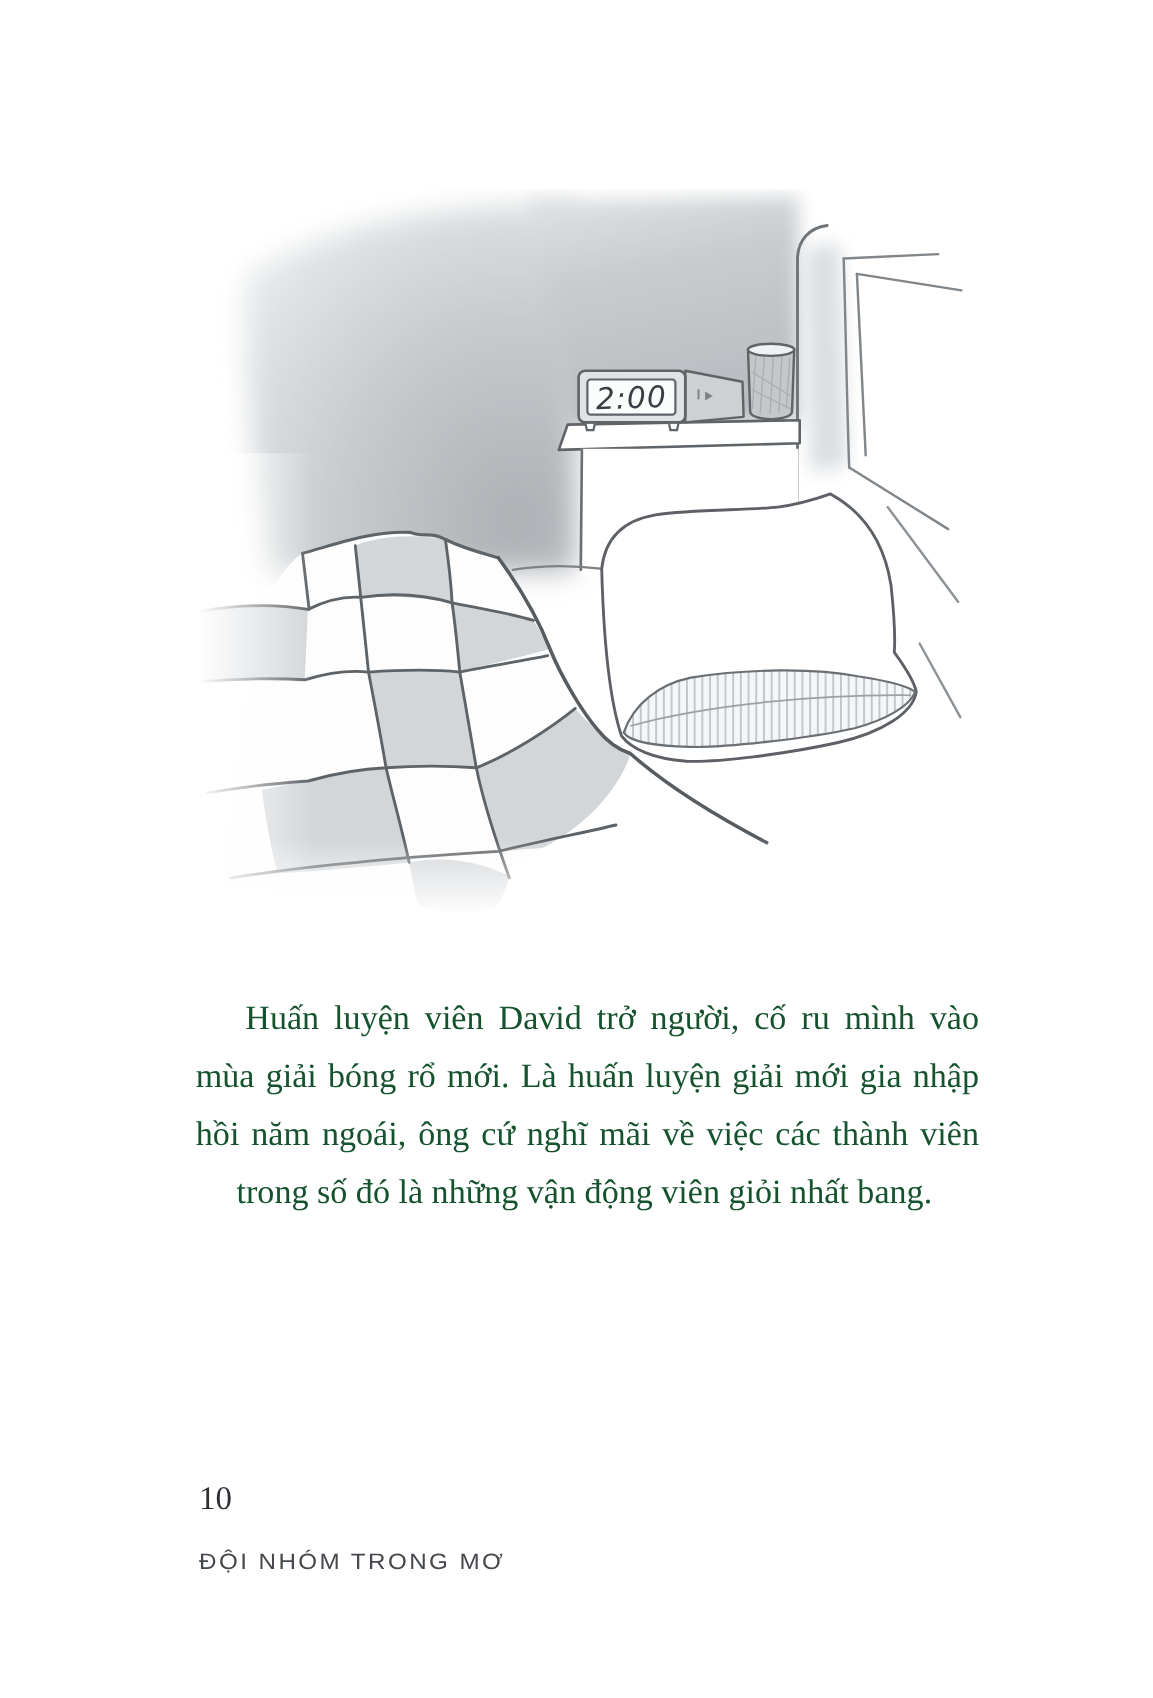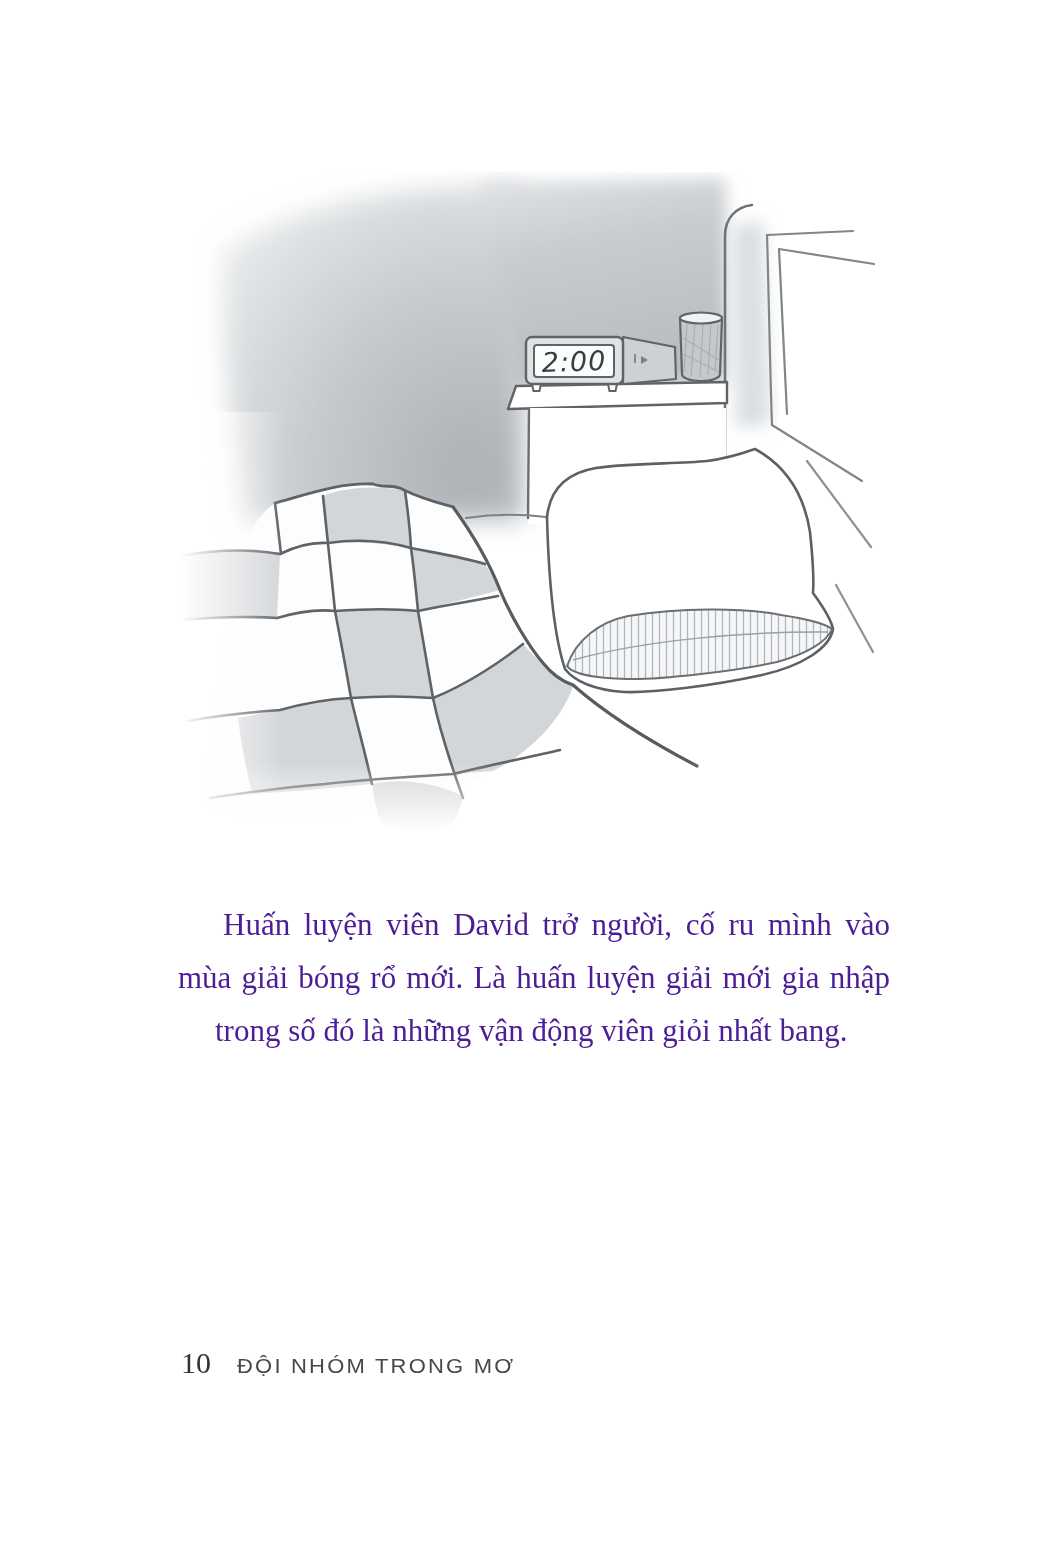--- a/index.html
+++ b/index.html
@@ -5,29 +5,29 @@
   html,body { margin:0; padding:0; }
   body {
     width:1048px; height:1544px; background:#ffffff; position:relative;
     font-family:"Liberation Serif", serif; overflow:hidden;
   }
   .illustration-wrap { position:absolute; left:180px; top:172px; width:700px; height:660px; }
   .illustration-wrap svg { display:block; }
 
   .paragraph { position:absolute; left:178px; top:898px; width:712px; }
   .pline {
-    font-size:31px; line-height:53px; color:#4c1d95;
+    font-size:31px; line-height:53px; color:#14532d;
     text-align:justify; text-align-last:justify; white-space:nowrap;font-family:Liberation Serif, serif;
   }
   .pline.first { padding-left:45px; }
   .pline.last  { text-align-last:left; white-space:normal;margin-left:37px; }
 
   .footer {
     position:absolute; left:181px; top:1346px;
-    display:flex; align-items:baseline; gap:26px;
+    display:flex; align-items:baseline; gap:26px;flex-direction:column;
   }
   .footer .page-num { font-family:"Liberation Serif", serif; font-size:30px; color:#2e3236; }
   .footer .book-title {
     font-family:"Liberation Sans", sans-serif; font-size:22px;
     letter-spacing:2.2px; color:#45494d; transform:scaleY(0.92);
     transform-origin:left bottom;
   }
 </style>
 </head>
 <body>
@@ -163,20 +163,21 @@
       <g>
         <rect x="0" y="240" width="105" height="420" fill="url(#gFadeL)"></rect>
         <rect x="0" y="590" width="560" height="70" fill="url(#gFadeB)"></rect>
       </g>
     </svg>
   </div>
 
   <div class="paragraph">
     <div class="pline first">Huấn luyện viên David trở người, cố ru mình vào</div>
     <div class="pline">mùa giải bóng rổ mới. Là huấn luyện giải mới gia nhập</div>
+    <div class="pline">hồi năm ngoái, ông cứ nghĩ mãi về việc các thành viên</div>
     <div class="pline last">trong số đó là những vận động viên giỏi nhất bang.</div>
   </div>
 
   <div class="footer">
     <span class="page-num">10</span>
     <span class="book-title">ĐỘI NHÓM TRONG MƠ</span>
   </div>
 
 </div>
 

